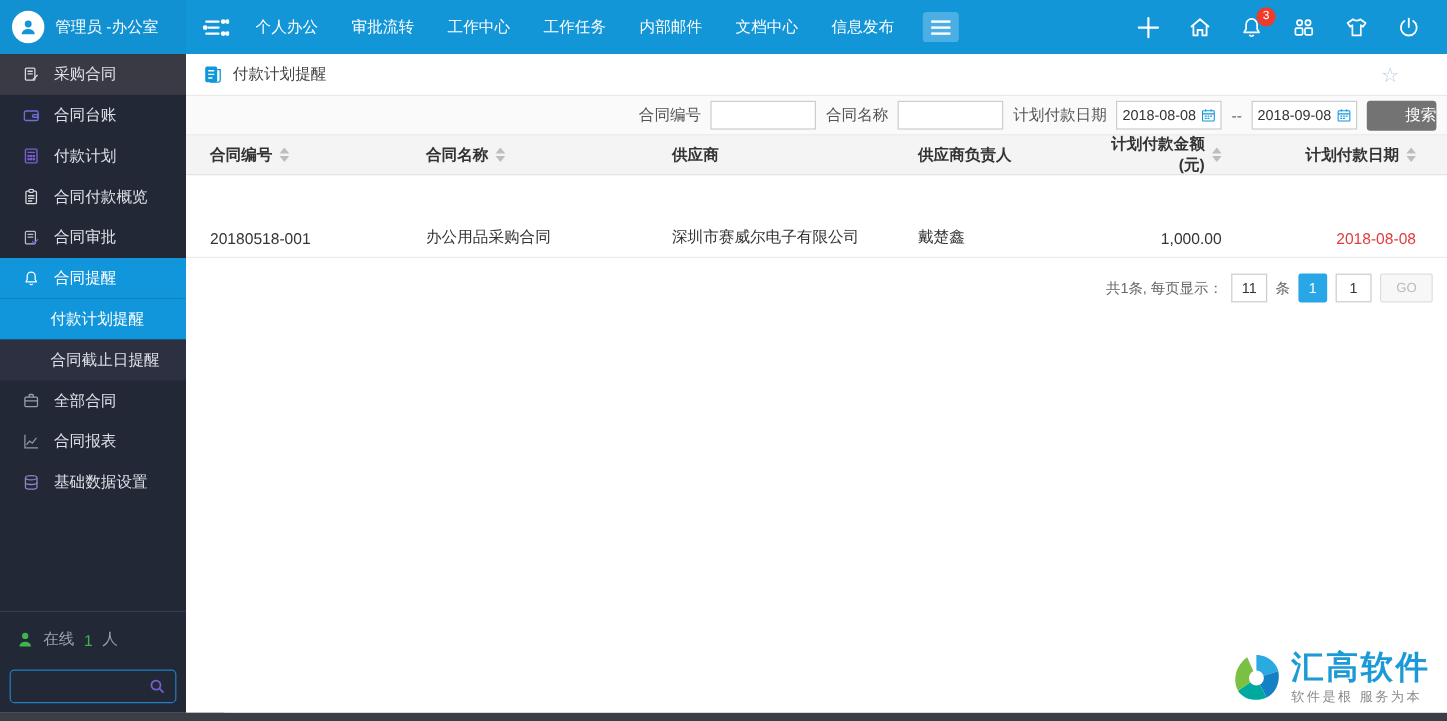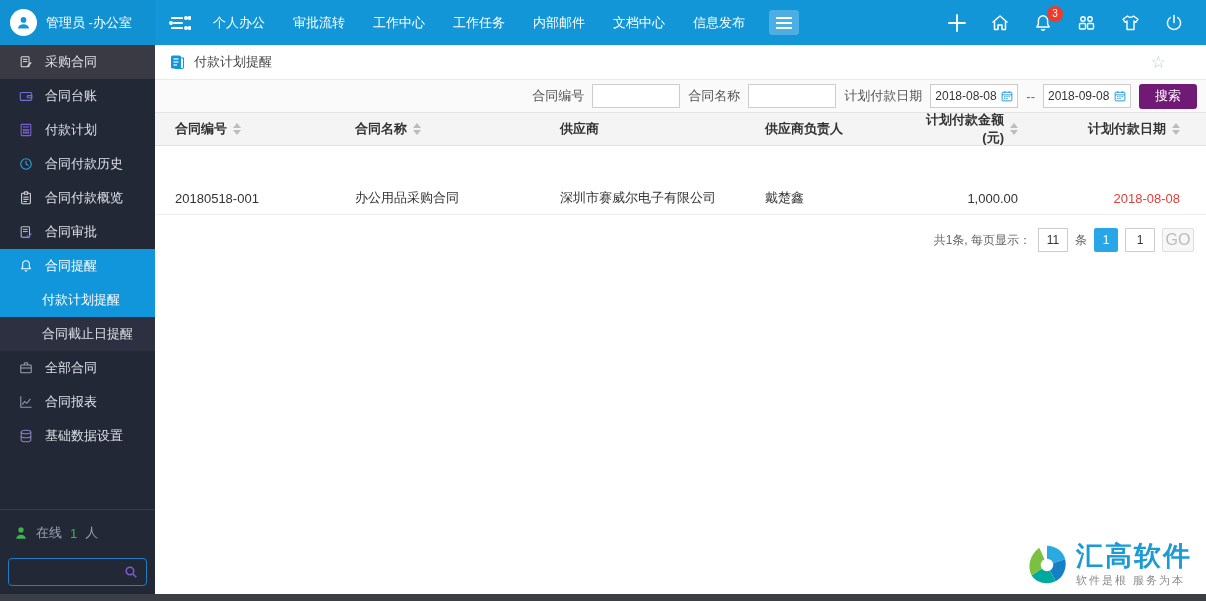--- a/index.html
+++ b/index.html
@@ -44,21 +44,21 @@
   .crumb-bar { height:35px; display:flex; align-items:center; padding:0 14px; border-bottom:1px solid #e9e9e9; }
   .crumb-title { font-size:13px; color:#444; margin-left:9px; }
   .fav-star { margin-left:auto; margin-right:26px; color:#b8cde0; font-size:17px; cursor:pointer; line-height:1; }
 
   .filter-bar { height:33px; background:#fafafa; border-bottom:1px solid #e5e5e5; display:flex; align-items:center; justify-content:flex-end; gap:8px; padding-right:9px; font-size:13px; color:#555; }
   .filter-bar label { white-space:nowrap; }
   .txt-input { width:88px; height:24px; border:1px solid #ccc; background:#fff; font-size:12px; padding:0 5px; outline:none; color:#333; }
   .date-box { width:88px; height:24px; border:1px solid #ccc; background:#fff; display:inline-flex; align-items:center; padding:0 4px; gap:2px; }
   .date-box input { width:64px; border:none; outline:none; font-size:12px; color:#333; background:transparent; }
   .date-sep { color:#666; }
-  .search-btn { width:58px; height:25px; background:#701a75; color:#fff; border:none; border-radius:3px; font-size:13px; cursor:pointer; }
+  .search-btn { width:58px; height:25px; background:#737373; color:#fff; border:none; border-radius:3px; font-size:13px; cursor:pointer;text-align:right; }
 
   .thead, .trow { display:flex; align-items:center; height:33px; font-size:13px; }
   .thead { background:#f4f4f4; border-bottom:1px solid #e3e3e3; color:#333; font-weight:bold; }
   .trow { border-bottom:1px solid #ececec; color:#333;margin-top:36px; }
   .col1 { flex:0 0 200px; padding-left:20px; }
   .col2 { flex:0 0 205px; }
   .col3 { flex:0 0 205px; }
   .col4 { flex:0 0 143px; }
   .col5 { flex:0 0 110px; text-align:right; justify-content:flex-end; }
   .col6 { flex:0 0 162px; text-align:right; justify-content:flex-end; padding-right:0; }
@@ -66,21 +66,21 @@
   .col5, .col6 { display:flex; }
   .trow .col6 { color:#e23c3c; }
   .sort { display:inline-flex; flex-direction:column; gap:2px; margin-left:6px; }
   .sort i { display:block; width:0; height:0; border-left:4px solid transparent; border-right:4px solid transparent; }
   .sort .up { border-bottom:5px solid #bdbdbd; }
   .sort .dn { border-top:5px solid #bdbdbd; }
 
   .pager { display:flex; align-items:center; justify-content:flex-end; gap:7px; margin-top:13px; padding-right:12px; font-size:12px; color:#666; }
   .pager .size-input, .pager .goto-input { width:30px; height:24px; border:1px solid #ccc; text-align:center; font-size:12px; color:#333; outline:none; background:#fff; }
   .pager .cur-page { width:24px; height:24px; background:#29a6e5; color:#fff; display:flex; align-items:center; justify-content:center; border-radius:2px; cursor:pointer; }
-  .pager .go-btn { width:32px; height:24px; border:1px solid #ddd; background:#f7f7f7; color:#bbb; font-size:16px; border-radius:2px; cursor:pointer; }
+  .pager .go-btn { width:44px; height:24px; border:1px solid #ddd; background:#f7f7f7; color:#bbb; font-size:11px; border-radius:2px; cursor:pointer; }
 
   .brand { position:absolute; right:14px; bottom:6px; display:flex; align-items:center; gap:6px; }
   .brand-txt { display:flex; flex-direction:column; }
   .brand-name { font-size:27px; font-weight:bold; color:#1b9ad6; letter-spacing:2px; line-height:1.1; }
   .brand-tag { font-size:11px; color:#8a8a8a; letter-spacing:2px; margin-top:1px; }
 
   .bottom-edge { position:absolute; left:0; bottom:0; width:1206px; height:7px; background:#3b3f45; }
 </style>
 </head>
 <body>
@@ -193,29 +193,20 @@
             <line x1="4.5" y1="4.5" x2="11.5" y2="4.5"></line>
             <circle cx="5.5" cy="8" r="0.6" fill="#7a5fd0"></circle>
             <circle cx="8" cy="8" r="0.6" fill="#7a5fd0"></circle>
             <circle cx="10.5" cy="8" r="0.6" fill="#7a5fd0"></circle>
             <circle cx="5.5" cy="11" r="0.6" fill="#7a5fd0"></circle>
             <circle cx="8" cy="11" r="0.6" fill="#7a5fd0"></circle>
             <circle cx="10.5" cy="11" r="0.6" fill="#7a5fd0"></circle>
           </svg>
         </span>
       <span class="sb-label">付款计划</span>
-    </div>
-    <div class="sb-item">
-      <span class="sb-ic">
-          <svg width="14" height="14" viewBox="0 0 16 16" fill="none" stroke="#2aa3e0" stroke-width="1.3">
-            <circle cx="8" cy="8" r="6"></circle>
-            <path d="M8 4.5 V8 L10.8 9.6"></path>
-          </svg>
-        </span>
-      <span class="sb-label">合同付款历史</span>
     </div>
     <div class="sb-item">
       <span class="sb-ic">
           <svg width="14" height="14" viewBox="0 0 16 16" fill="none" stroke="#d8dade" stroke-width="1.2">
             <rect x="3" y="2.5" width="10" height="12" rx="1"></rect>
             <rect x="6" y="1" width="4" height="2.8" rx="0.8" fill="#232837"></rect>
             <line x1="5" y1="7" x2="11" y2="7"></line>
             <line x1="5" y1="9.5" x2="11" y2="9.5"></line>
             <line x1="5" y1="12" x2="9" y2="12"></line>
           </svg>

